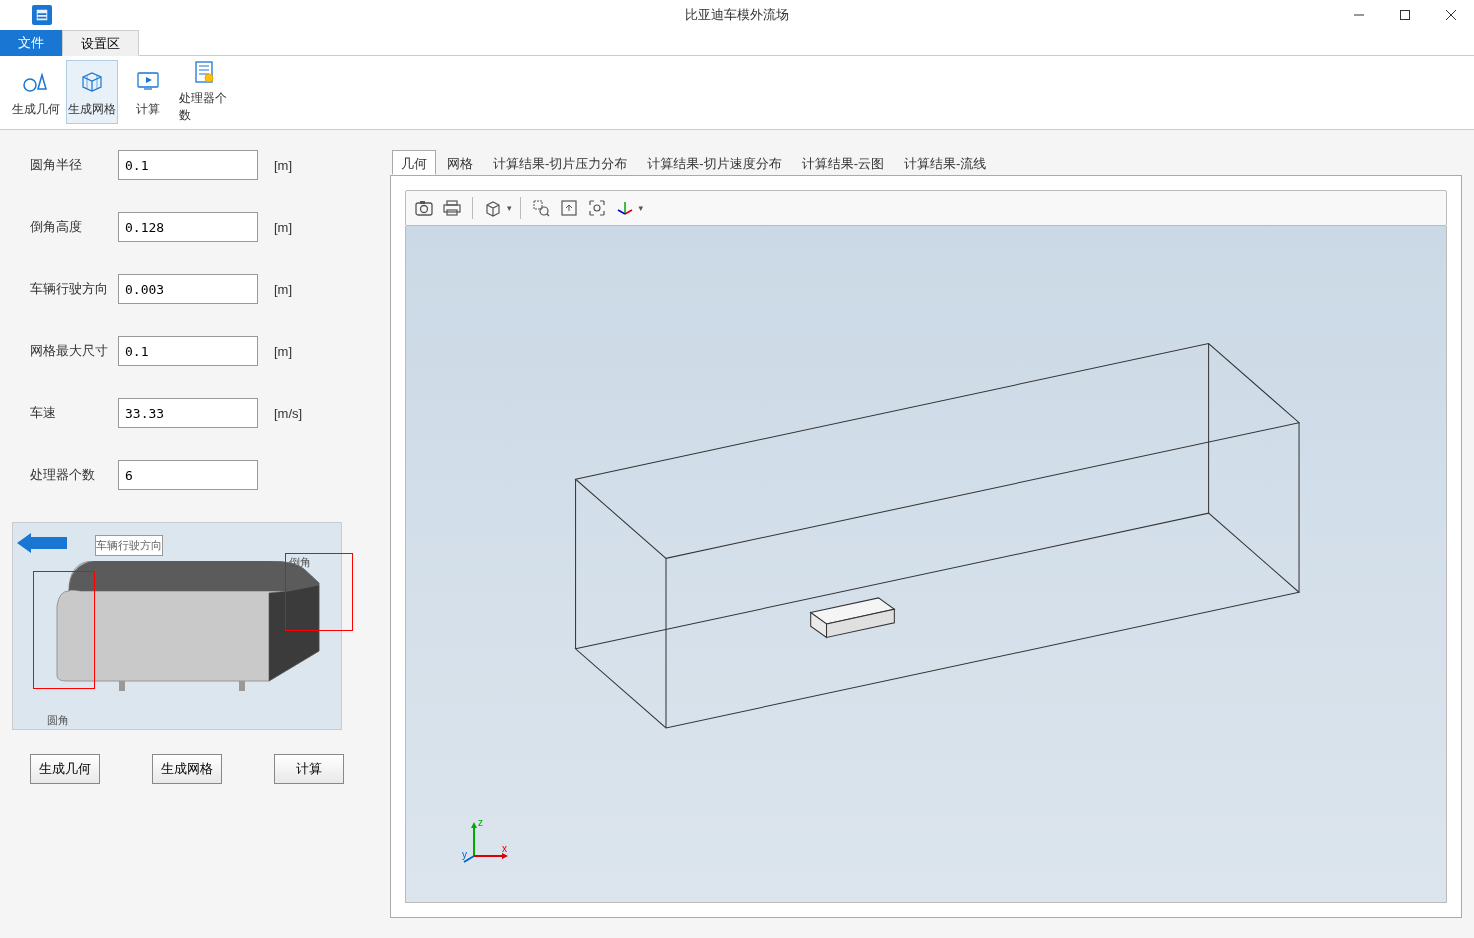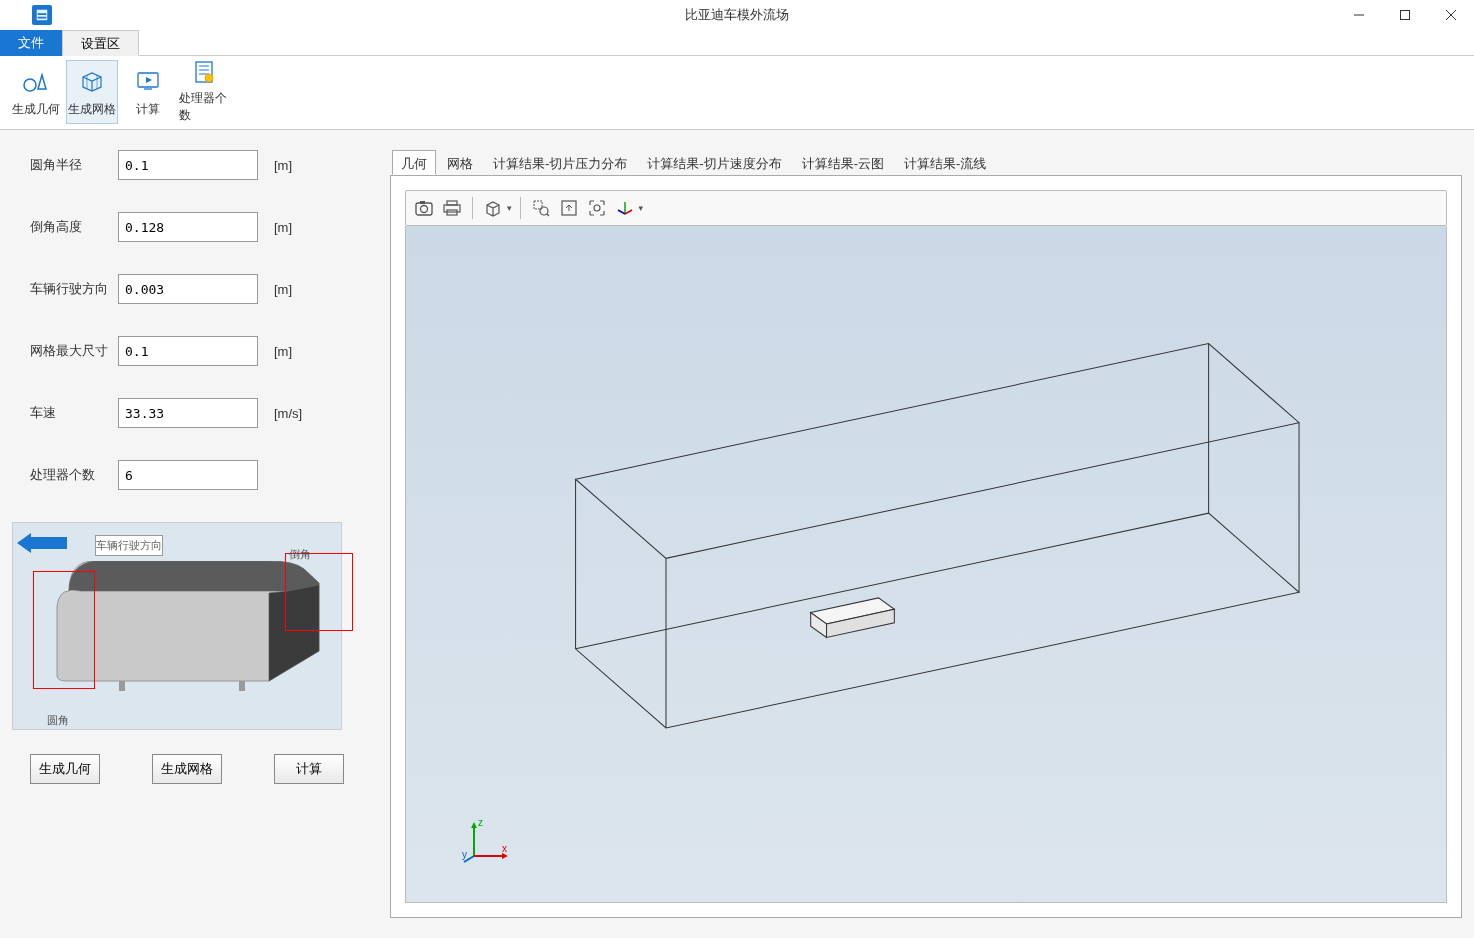--- a/index.html
+++ b/index.html
@@ -38,21 +38,21 @@
 
 .diagram-box { width: 330px; height: 208px; background: #dbe6ee; border: 1px solid #ccc; margin-left: 0; position: relative; padding: 6px; }
 .db-arrow { position: absolute; left: 4px; top: 10px; }
 .db-label-box { position: absolute; left: 82px; top: 12px; background: #fff; border: 1px solid #999; padding: 2px 0; font-size: 11px; color: #666; }
 .db-model { position: absolute; left: 26px; top: 38px; width: 288px; height: 130px; }
 .db-redbox { position: absolute; border: 1.5px solid red; }
 .db-red1 { left: 20px; top: 48px; width: 62px; height: 118px; }
 .db-red2 { left: 272px; top: 30px; width: 68px; height: 78px; }
 .db-caption { position: absolute; font-size: 11px; color: #555; }
 .db-cap1 { left: 34px; bottom: 1px; }
-.db-cap2 { right: 30px; top: 24px; }
+.db-cap2 { right: 30px; top: 32px; }
 
 .action-buttons { display: flex; gap: 52px; margin-top: 24px; padding-left: 18px; }
 .action-buttons button { width: 70px; height: 30px; border: 1px solid #888; background: linear-gradient(#fff,#e8e8e8); cursor: pointer; font-size: 13px; }
 
 
 .right-panel { flex: 1; display: flex; flex-direction: column; }
 .viewer-tabs { height: 26px; display: flex; border-bottom: 1px solid #aaa; padding-left: 2px; gap: 0; }
 .viewer-tabs .vtab { padding: 0 8px; height: 25px; line-height: 25px; font-size: 13px; color: #333; cursor: pointer; border: 1px solid transparent; margin-right: 2px; }
 .viewer-tabs .vtab.active { background: #fff; border: 1px solid #aaa; border-bottom: 1px solid #fff; margin-bottom: -1px; }
 .viewer { flex: 1; background: #fff; border: 1px solid #aaa; border-top: none; display: flex; flex-direction: column; margin-top: 0; }

